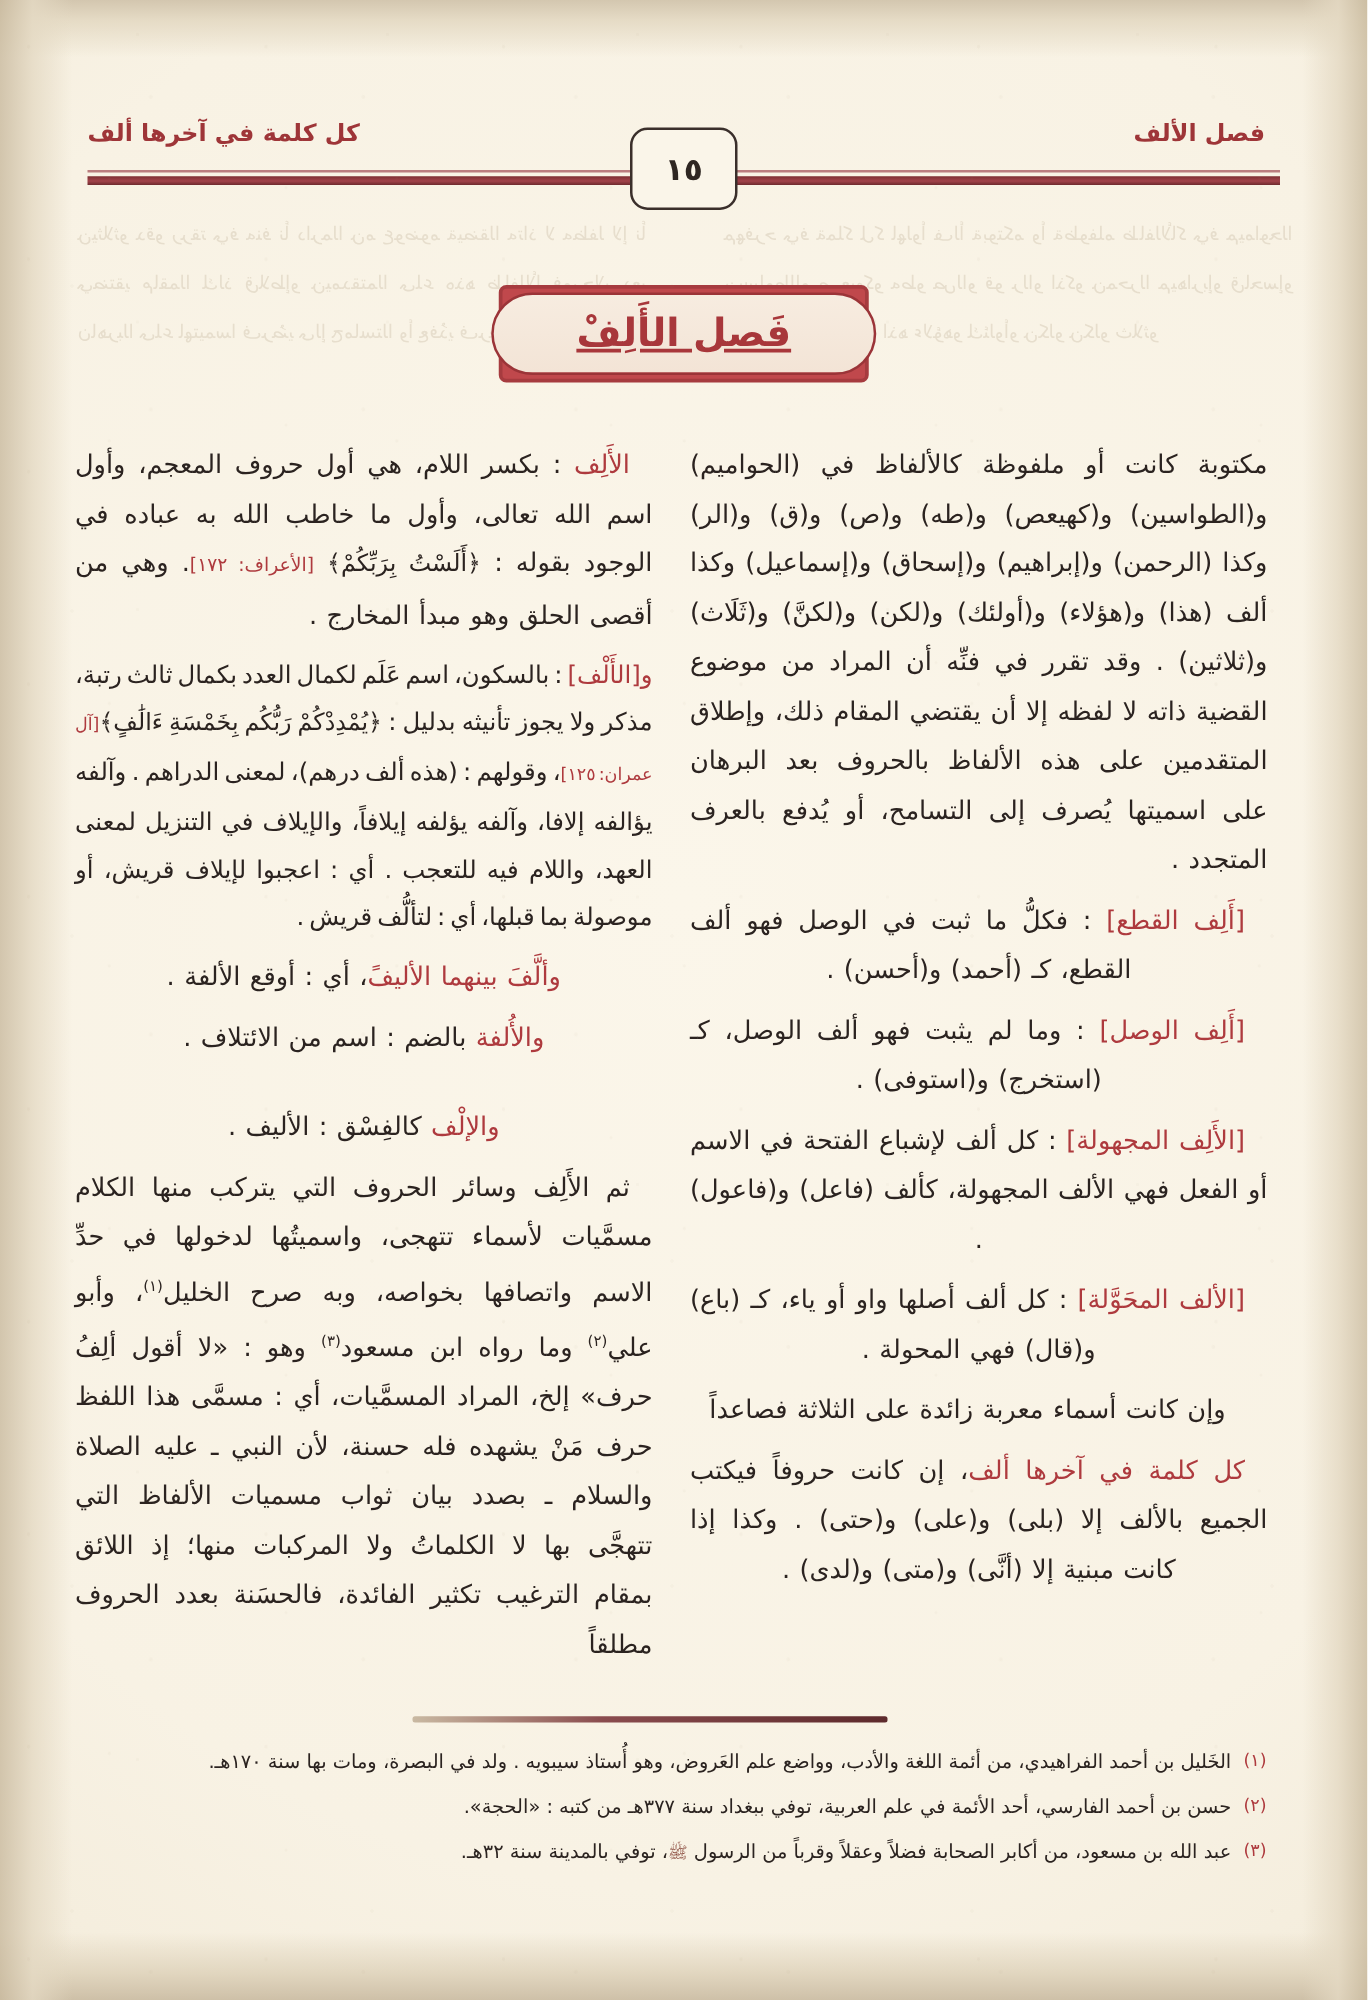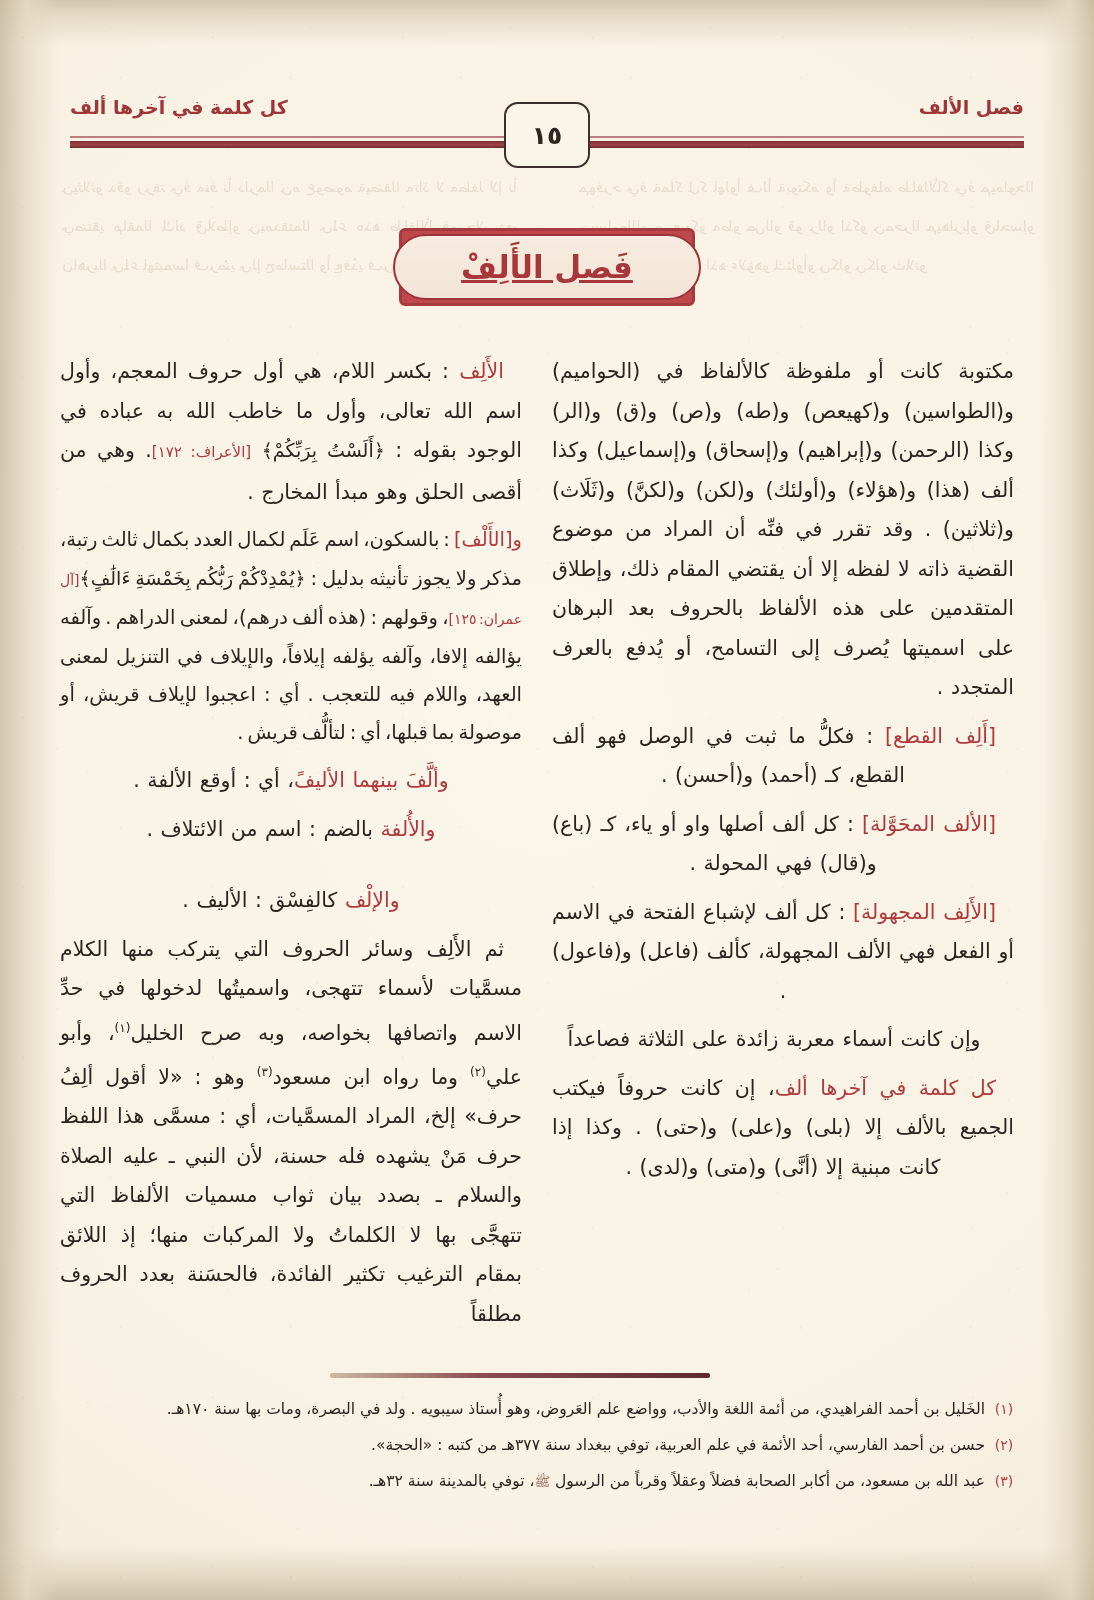--- a/index.html
+++ b/index.html
@@ -41,21 +41,21 @@
      transform:scaleX(-1);
      font-size:15px;line-height:39px;letter-spacing:.5px;
      white-space:pre-wrap;text-align:justify;}
   .ghost-r{right:60px;top:168px;width:455px;}
   .ghost-l{left:62px;top:168px;width:455px;}
 
   
   .hdr{position:absolute;left:70px;right:70px;top:96px;height:56px;}
   .hdr-side{position:absolute;top:0;font-size:19px;font-weight:bold;color:#9e3538;
       letter-spacing:0;white-space:nowrap;}
-  .hdr-right{right:0;}
+  .hdr-right{right:12px;}
   .hdr-left{left:0;}
   .rule-wrap{position:absolute;left:0;right:0;top:40px;height:12px;}
   .rule-thin{position:absolute;left:0;right:0;top:0;height:2px;background:#a6555c;opacity:.75;}
   .rule-thick{position:absolute;left:0;right:0;top:5px;height:7px;
       background:linear-gradient(to bottom,#7e2f33,#a2434a 55%,#6e2a2e);}
   .pagenum{position:absolute;left:50%;transform:translateX(-50%);top:6px;
       width:86px;height:66px;box-sizing:border-box;
       border:2.5px solid #3a2f2b;border-radius:14px;background:#faf5e9;
       display:flex;align-items:center;justify-content:center;z-index:4;}
   .pagenum span{font-size:25px;color:#2e2622;font-weight:bold;letter-spacing:1px;}
@@ -164,24 +164,25 @@
       <p class="t" style="text-align-last:justify;"><span>ثم الأَلِف وسائر الحروف التي يتركب منها الكلام مسمَّيات لأسماء تتهجى، واسميتُها لدخولها في حدِّ الاسم واتصافها بخواصه، وبه صرح الخليل</span><sup class="fn">(١)</sup><span>، وأبو علي</span><sup class="fn">(٢)</sup><span> وما رواه ابن مسعود</span><sup class="fn">(٣)</sup><span> وهو : «لا أقول ألِفُ حرف» إلخ، المراد المسمَّيات، أي : مسمَّى هذا اللفظ حرف مَنْ يشهده فله حسنة، لأن النبي ـ عليه الصلاة والسلام ـ بصدد بيان ثواب مسميات الألفاظ التي تتهجَّى بها لا الكلماتُ ولا المركبات منها؛ إذ اللائق بمقام الترغيب تكثير الفائدة، فالحسَنة بعدد الحروف مطلقاً</span></p>
 
     </div>
 
     <div class="col">
 
       <p class="t noind" style="text-align-last:right;"><span>مكتوبة كانت أو ملفوظة كالألفاظ في (الحواميم) و(الطواسين) و(كهيعص) و(طه) و(ص) و(ق) و(الر) وكذا (الرحمن) و(إبراهيم) و(إسحاق) و(إسماعيل) وكذا ألف (هذا) و(هؤلاء) و(أولئك) و(لكن) و(لكنَّ) و(ثَلَاث) و(ثلاثين) . وقد تقرر في فنِّه أن المراد من موضوع القضية ذاته لا لفظه إلا أن يقتضي المقام ذلك، وإطلاق المتقدمين على هذه الألفاظ بالحروف بعد البرهان على اسميتها يُصرف إلى التسامح، أو يُدفع بالعرف المتجدد .</span></p>
 
       <p class="t" style="text-align-last:center;"><span class="br">[أَلِف القطع]</span><span> : فكلُّ ما ثبت في الوصل فهو ألف القطع، كـ (أحمد) و(أحسن) .</span></p>
 
+      <p class="t" style="text-align-last:center;"><span class="br">[أَلِف الوصل]</span><span> : وما لم يثبت فهو ألف الوصل، كـ (استخرج) و(استوفى) .</span></p>
+
+      <p class="t" style="text-align-last:center;"><span class="br">[الأَلِف المجهولة]</span><span> : كل ألف لإشباع الفتحة في الاسم أو الفعل فهي الألف المجهولة، كألف (فاعل) و(فاعول) .</span></p>
 
       <p class="t" style="text-align-last:center;"><span class="br">[الألف المحَوَّلة]</span><span> : كل ألف أصلها واو أو ياء، كـ (باع) و(قال) فهي المحولة .</span></p>
-
-      <p class="t" style="text-align-last:center;"><span class="br">[الأَلِف المجهولة]</span><span> : كل ألف لإشباع الفتحة في الاسم أو الفعل فهي الألف المجهولة، كألف (فاعل) و(فاعول) .</span></p>
 
 
       <p class="t" style="text-align-last:center;"><span>وإن كانت أسماء معربة زائدة على الثلاثة فصاعداً</span></p>
 
       <p class="t" style="text-align-last:center;"><span class="lem">كل كلمة في آخرها ألف</span><span>، إن كانت حروفاً فيكتب الجميع بالألف إلا (بلى) و(على) و(حتى) . وكذا إذا كانت مبنية إلا (أنَّى) و(متى) و(لدى) .</span></p>
 
     </div>
   </div>
 
   <div class="fnsep"></div>

